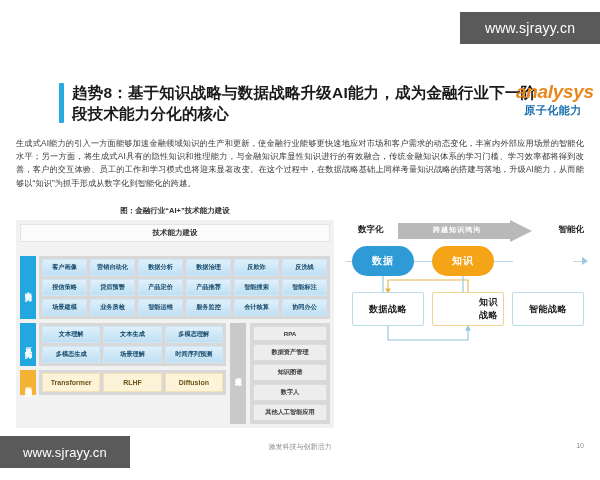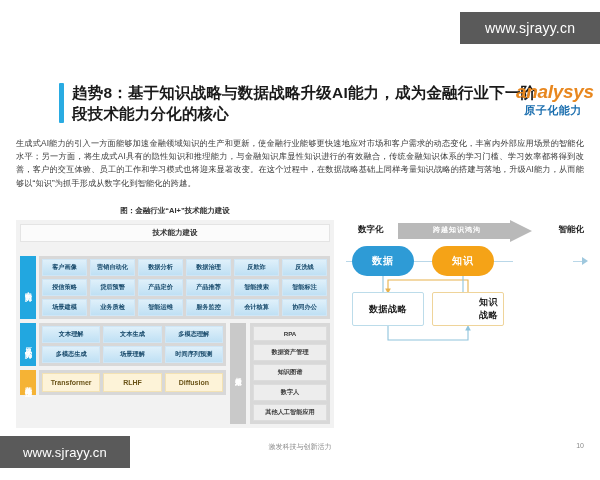--- a/index.html
+++ b/index.html
@@ -460,20 +460,21 @@
         <path d="M42 106 L42 120 L122 120 L122 110" stroke="#8FC4DC" stroke-width="1.1" fill="none"></path>
         <polygon points="122,105 119.2,110.5 124.8,110.5" fill="#8FC4DC"></polygon>
 
         <path d="M37 56 L37 72" stroke="#8FC4DC" stroke-width="1.1" fill="none"></path>
         <path d="M117 56 L117 72" stroke="#8FC4DC" stroke-width="1.1" fill="none"></path>
       </svg>
 
       <div class="strategy-row">
         <div class="strategy-box" id="strat-data">数据战略</div>
         <div class="strategy-box" id="strat-knowledge">知识战略</div>
+        <div class="strategy-box" id="strat-intelligent">智能战略</div>
       </div>
 
     </div>
   </div>
 
   <div class="footer">
     <div id="footer-date">2024/2/1</div>
     <div id="footer-center">激发科技与创新活力</div>
     <div id="footer-page">10</div>
   </div>

